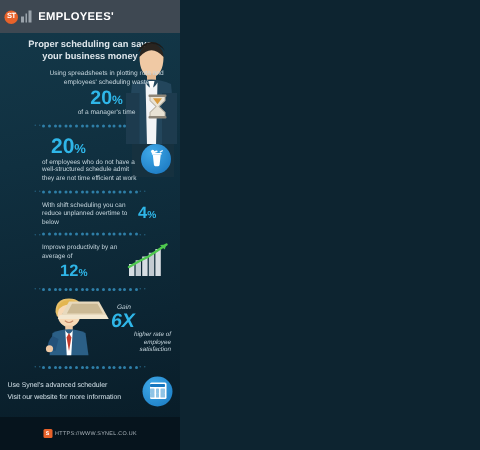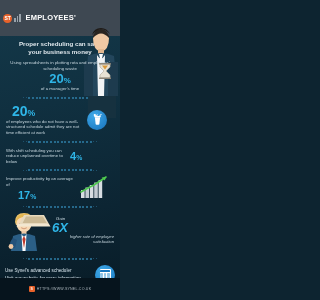--- a/index.html
+++ b/index.html
@@ -18,21 +18,21 @@
     position: relative;
     width: 120px;
     height: 300px;
     background: linear-gradient(170deg, #14394a 0%, #103040 35%, #0c2533 70%, #081b26 100%);
     overflow: hidden;
   }
 
   
   .header {
     position: relative;
-    height: 36px;
+    height: 22px;
     background: #3e4852;
     display: flex;
     align-items: center;
     padding-left: 3px;
     box-sizing: border-box;
   }
   .logo {
     display: flex;
     align-items: center;
     gap: 1px;
@@ -104,20 +104,21 @@
     background: #2f7fa8;
     display: block;
   }
   .dots span.sm { width: 1.2px; height: 1.2px; background: #245f7d; }
 
   
   .block {
     position: relative;
     padding: 2px 6px;
     box-sizing: border-box;
+    margin-left: 22px;
   }
   .txt {
     color: #c6d6de;
     font-size: 4.3px;
     line-height: 5.6px;
   }
   .big {
     font-weight: bold;
     color: #2fb6e8;
     line-height: 1;
@@ -400,21 +401,21 @@
       <span></span>
       <span></span>
       <span></span>
       <span class="sm"></span>
       <span class="sm"></span>
   </div>
 
   <div class="block b4">
     <div class="left">
       <div class="txt">Improve productivity by an average of</div>
-      <div class="big"><span>17</span><span class="pct-sign">%</span></div>
+      <div class="big"><span>12</span><span class="pct-sign">%</span></div>
     </div>
     <div class="right">
       <svg class="chart-wrap ill" viewBox="0 0 30 22">
         <rect x="2" y="14" width="3.6" height="8" fill="#d7dde2"></rect>
         <rect x="6.4" y="11.5" width="3.6" height="10.5" fill="#c3cbd2"></rect>
         <rect x="10.8" y="9" width="3.6" height="13" fill="#d7dde2"></rect>
         <rect x="15.2" y="6.5" width="3.6" height="15.5" fill="#c3cbd2"></rect>
         <rect x="19.6" y="4" width="3.6" height="18" fill="#d7dde2"></rect>
         <path d="M2 16 L9 12 L15 9 L21 5 L27 1" stroke="#4fc94f" stroke-width="1.6" fill="none" stroke-linecap="round"></path>
         <path d="M27 1 l-4.4 0.4 l3.2 3z" fill="#4fc94f"></path>

